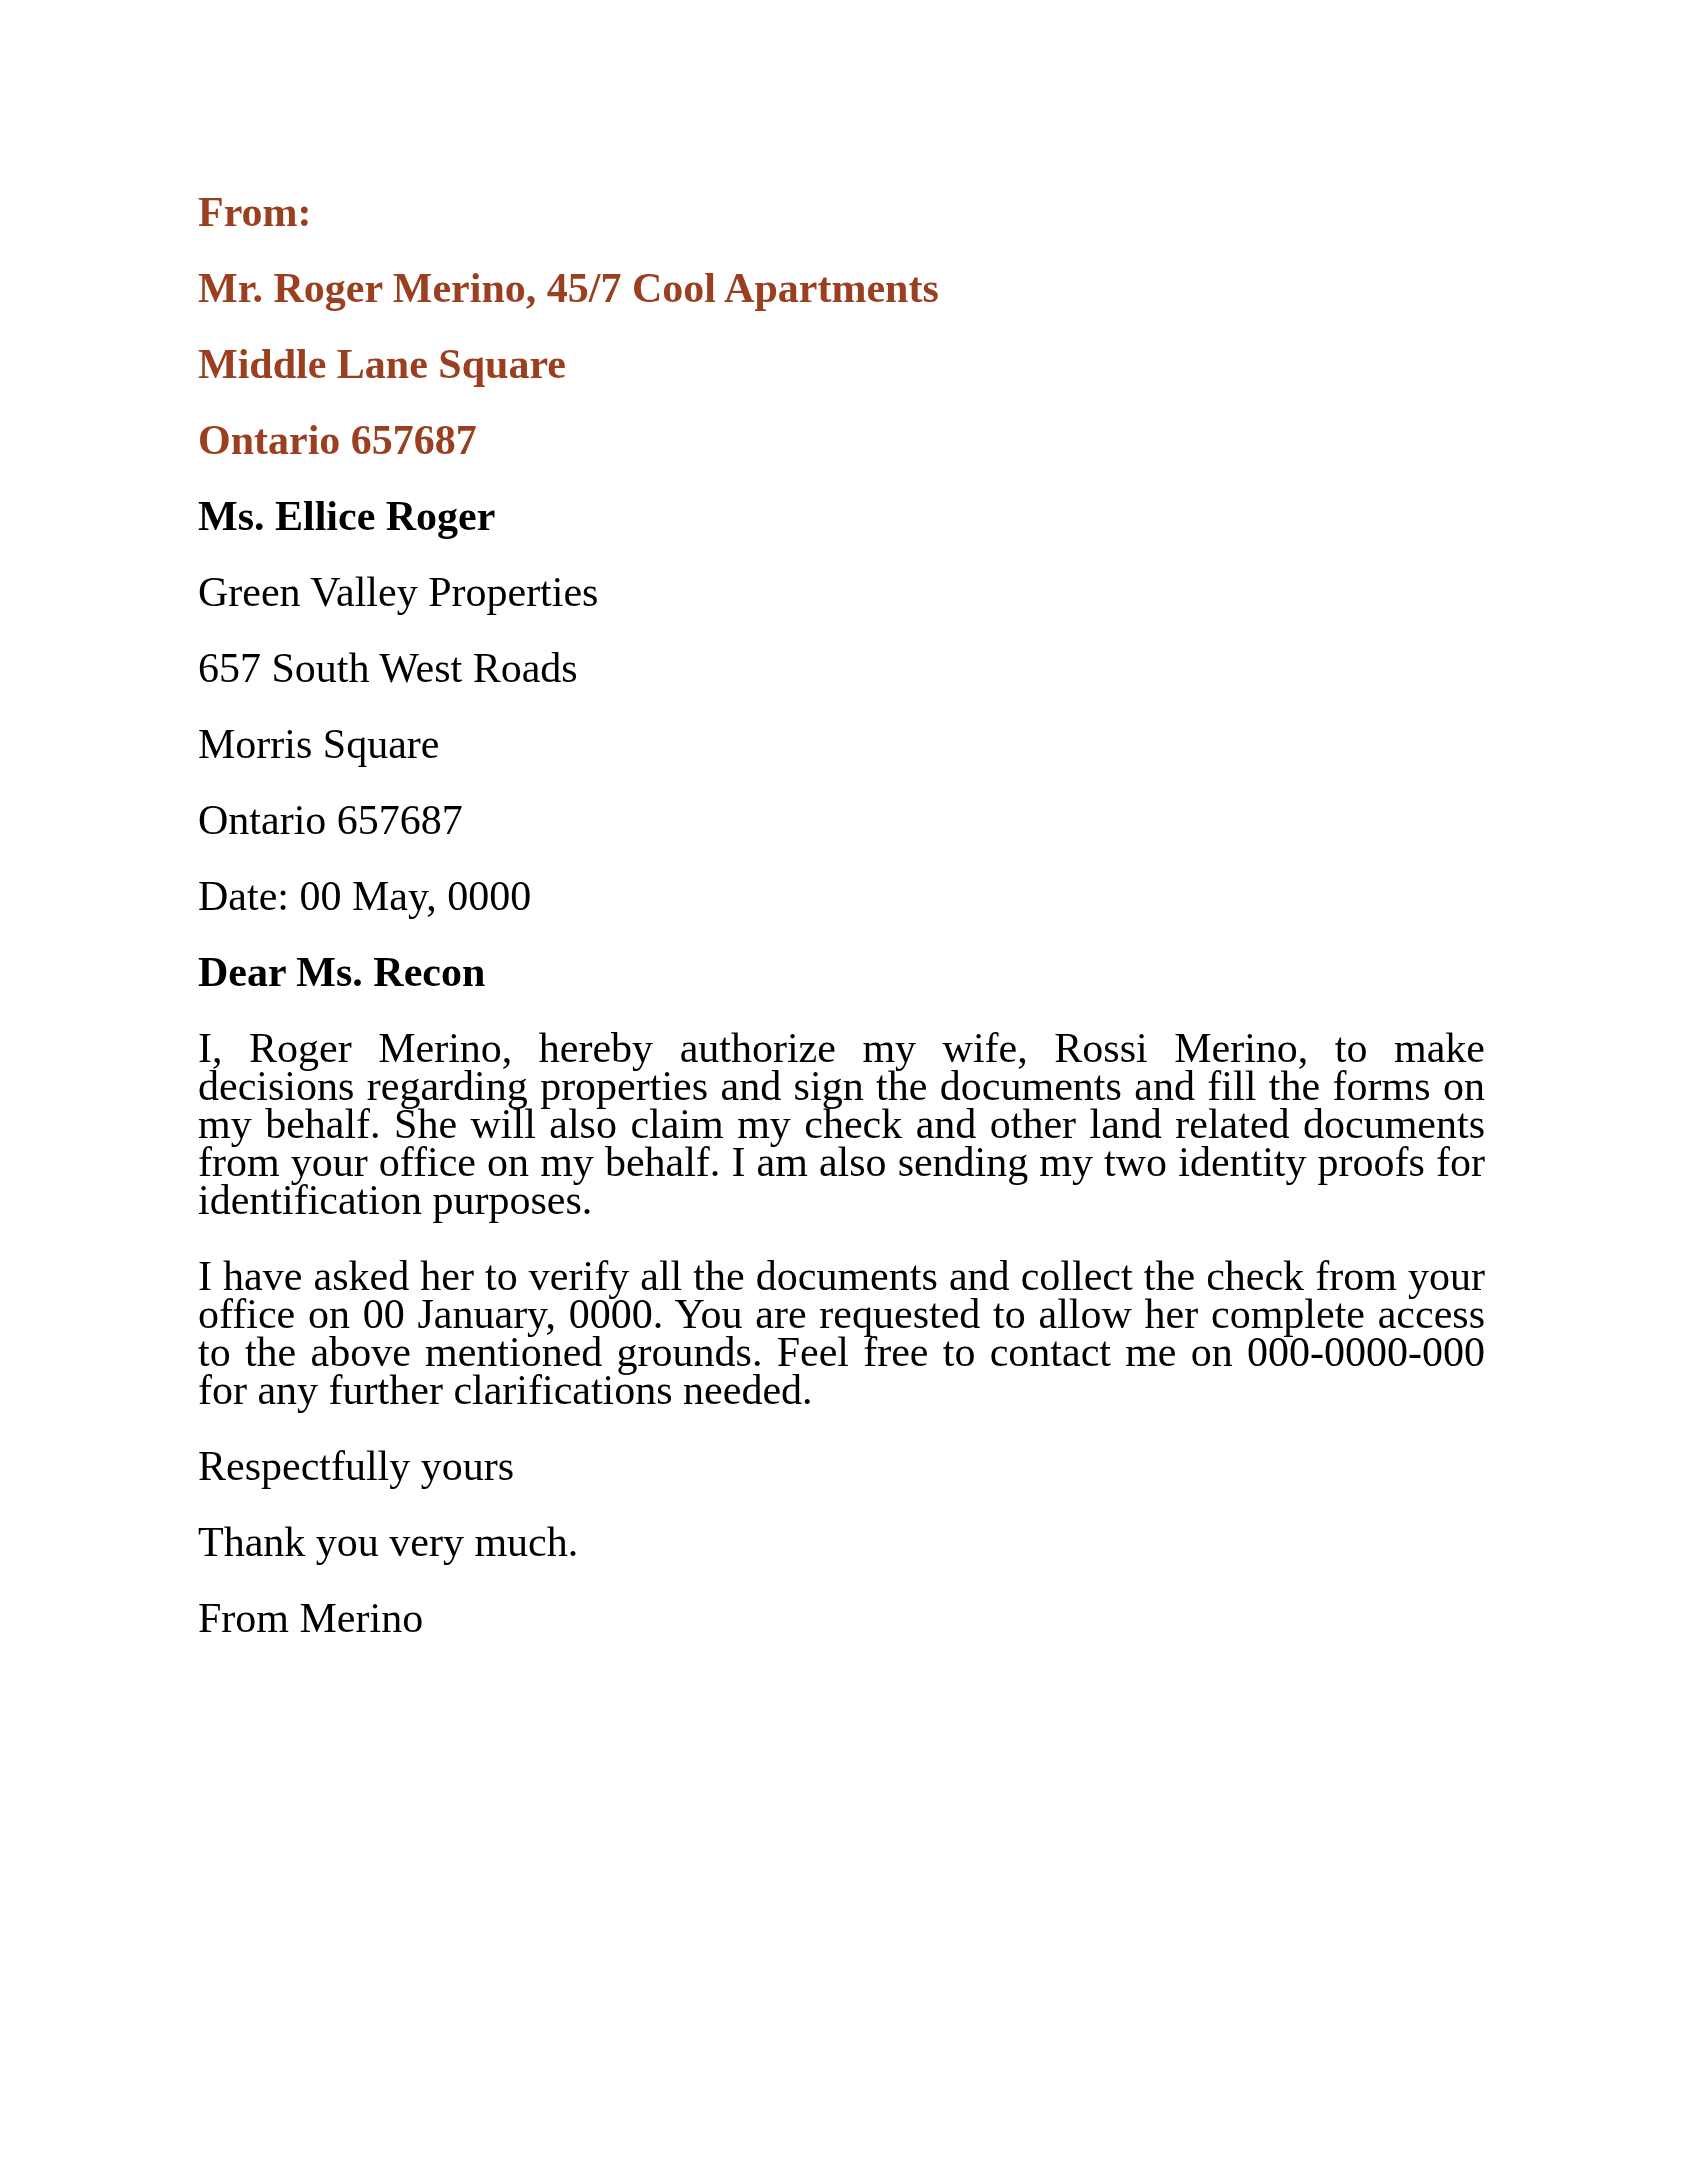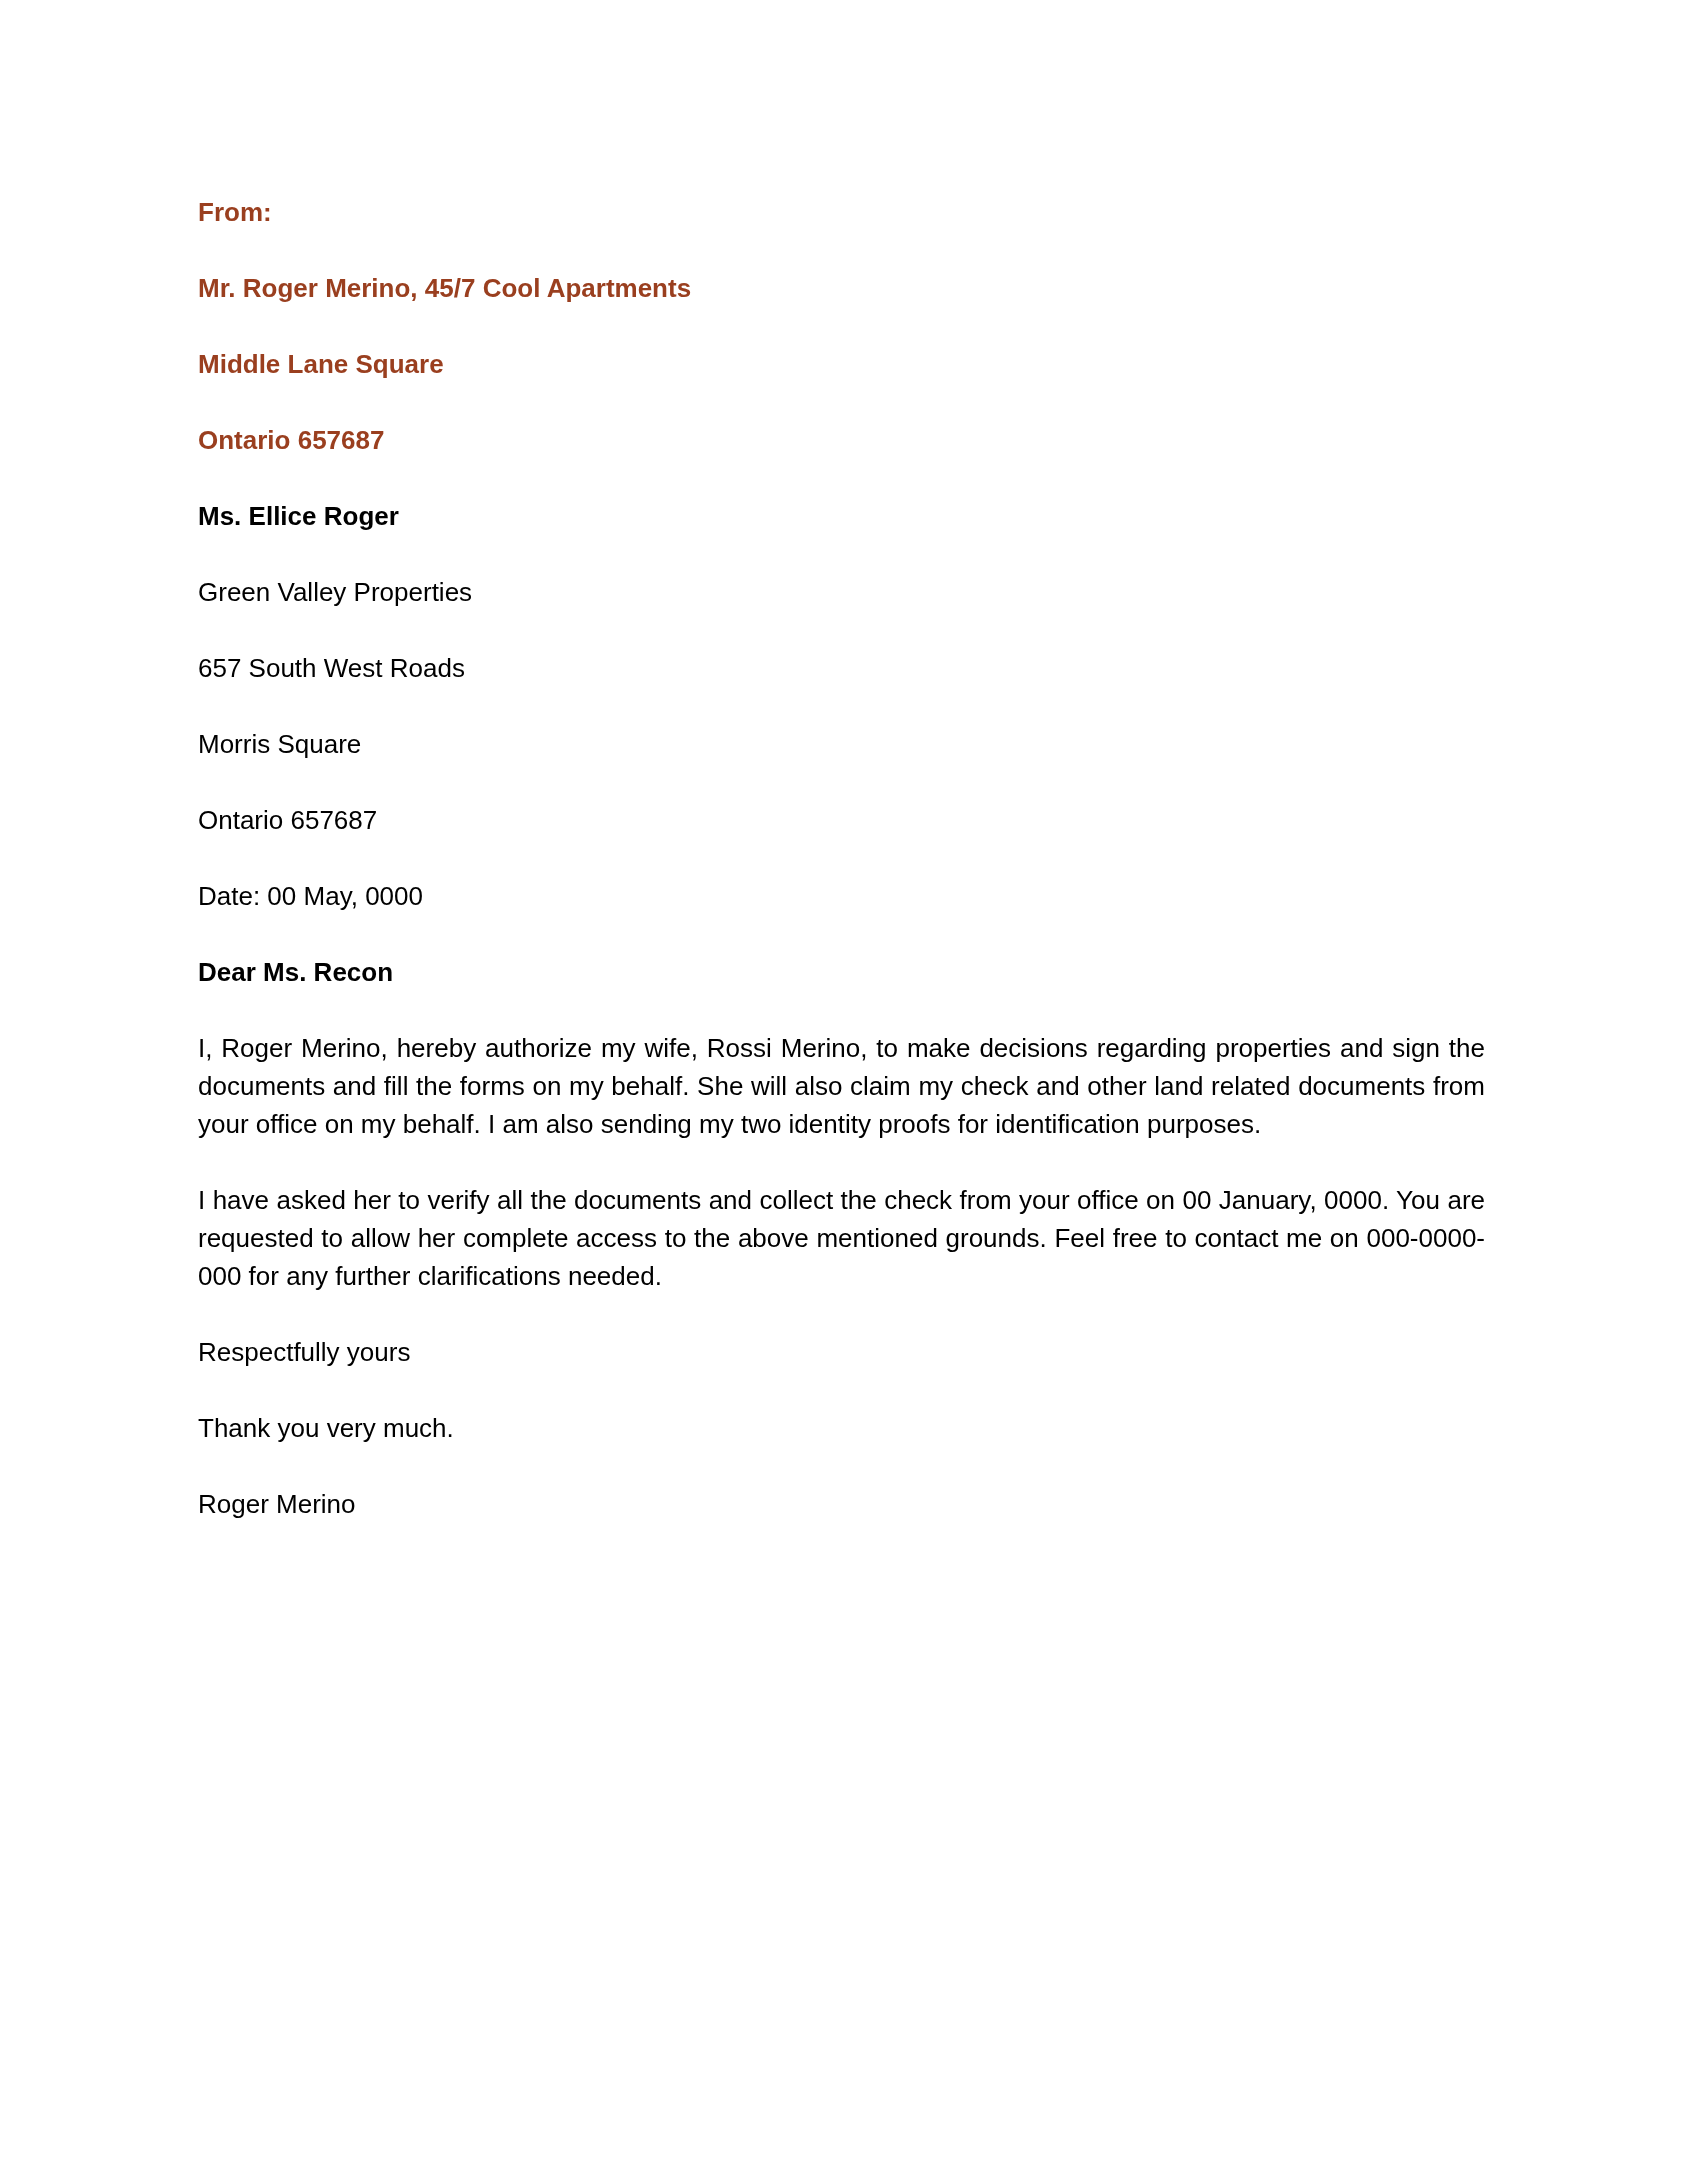--- a/index.html
+++ b/index.html
@@ -7,22 +7,22 @@
     padding: 0;
     background: #ffffff;
   }
   .page {
     position: relative;
     box-sizing: border-box;
     width: 1683px;
     height: 2178px;
     background: #ffffff;
     padding: 193px 198px 0 198px;
-    font-family: Liberation Sans, sans-serif;
-    font-size: 26px;
+    font-family: Liberation Serif, serif;
+    font-size: 42px;
     line-height: 38px;
     color: #000000;
   }
   .page p {
     margin: 0 0 38px 0;
   }
   .bold {
     font-weight: bold;
   }
   .accent {
@@ -51,16 +51,16 @@
 
   <p>Date: 00 May, 0000</p>
 
   <p class="bold">Dear Ms. Recon</p>
 
   <p class="body-para">I, Roger Merino, hereby authorize my wife, Rossi Merino, to make decisions regarding properties and sign the documents and fill the forms on my behalf. She will also claim my check and other land related documents from your office on my behalf. I am also sending my two identity proofs for identification purposes.</p>
   <p class="body-para">I have asked her to verify all the documents and collect the check from your office on 00 January, 0000. You are requested to allow her complete access to the above mentioned grounds. Feel free to contact me on 000-0000-000 for any further clarifications needed.</p>
 
   <p>Respectfully yours</p>
   <p>Thank you very much.</p>
-  <p>Roger Merino</p>
+  <p>From Merino</p>
 
 </div>
 
 
 </body></html>

